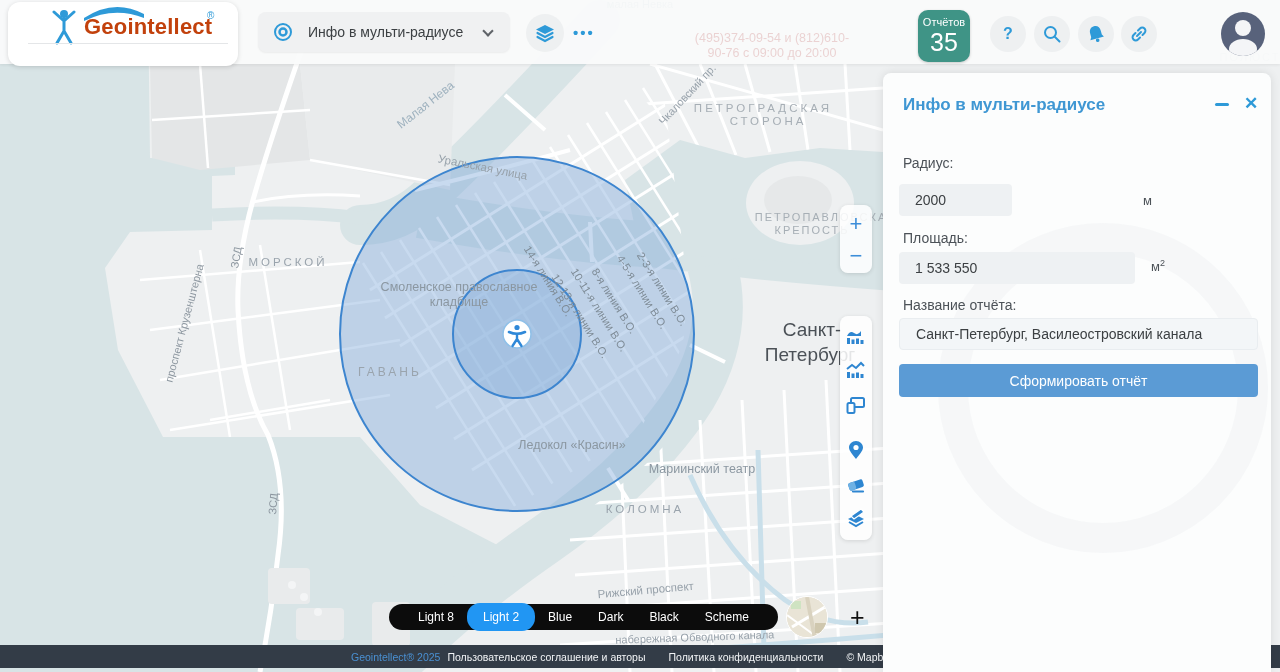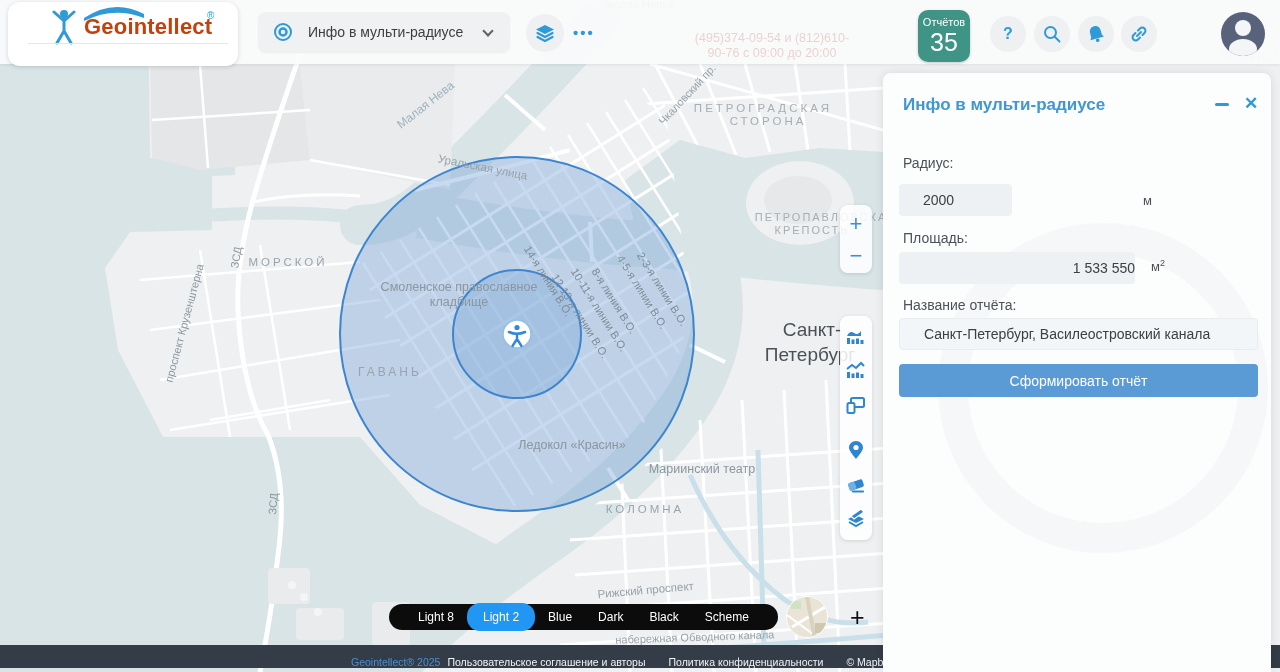--- a/index.html
+++ b/index.html
@@ -36,21 +36,21 @@
   .avatar .head { position:absolute; left:14px; top:8px; width:16px; height:16px; border-radius:50%; background:#f4f5f7; }
   .avatar .body { position:absolute; left:8px; top:27px; width:28px; height:20px; border-radius:50%; background:#f4f5f7; }
 
   
   .panel { position:absolute; left:883px; top:73px; width:388px; height:599px; background:#fcfdfd; border-radius:8px 8px 0 0; box-shadow:0 0 10px rgba(0,0,0,0.10); z-index:50; overflow:hidden; }
   .panel-ring { position:absolute; left:55px; top:150px; width:330px; height:330px; border-radius:50%; border:30px solid rgba(240,243,244,0.55); }
   .panel-title { position:absolute; left:20px; top:22px; font-size:17px; font-weight:bold; color:#3f97d3; }
   .panel-min { position:absolute; left:332px; top:30px; width:14px; height:3px; border-radius:2px; background:#2e9ad8; }
   .panel-close { position:absolute; left:361px; top:20px; font-size:17px; color:#2e9ad8; font-weight:bold; }
   .field-label { position:absolute; left:20px; font-size:14px; color:#4c5258; }
-  .tbox { position:absolute; background:#eef1f3; border-radius:4px; font-size:14px; color:#3c4043; display:flex; align-items:center; padding-left:24px; }
+  .tbox { position:absolute; background:#eef1f3; border-radius:4px; font-size:14px; color:#3c4043; display:flex; align-items:center; padding-left:16px; }
   .caret { display:inline-block; width:1px; height:15px; background:#222; margin-left:1px; }
   .spinner { position:absolute; right:8px; top:7px; display:flex; flex-direction:column; gap:4px; }
   .spin-up { width:0; height:0; border-left:4px solid transparent; border-right:4px solid transparent; border-bottom:6px solid #5f6670; }
   .spin-down { width:0; height:0; border-left:4px solid transparent; border-right:4px solid transparent; border-top:6px solid #5f6670; }
   .unit { position:absolute; font-size:13px; color:#4c5258; }
   .unit sup { font-size:9px; }
   .submit-btn { position:absolute; left:16px; top:291px; width:359px; height:33px; background:#5b9bd5; border:none; border-radius:4px; color:#fff; font-size:14px; font-family:"Liberation Sans",sans-serif; }
 
   
   .map-card { position:absolute; left:840px; width:32px; background:rgba(255,255,255,0.85); border-radius:8px; box-shadow:0 1px 4px rgba(0,0,0,0.12); z-index:30; }
@@ -60,21 +60,21 @@
   .ticon { position:absolute; left:6px; }
 
   
   .switcher { position:absolute; left:389px; top:604px; height:26px; background:#0c0c0c; border-radius:13px; display:flex; align-items:center; padding:0 16px; z-index:30; }
   .sw-item { color:#fff; font-size:12px; margin:0 13px; white-space:nowrap; }
   .sw-item.selected { background:#2196f3; border-radius:13px; padding:7px 16px; margin:0 0; }
   .sw-thumb { position:absolute; left:786px; top:596px; width:42px; height:42px; border-radius:50%; background:#e9e5da; border:1px solid #fff; overflow:hidden; z-index:31; }
   .map-add { position:absolute; left:850px; top:603px; font-size:25px; color:#111; font-weight:300; z-index:31; }
 
   
-  .footer { position:absolute; left:0; top:645px; width:1280px; height:23px; background:#333c47; display:flex; align-items:flex-end; z-index:20; font-size:10.5px; }
+  .footer { position:absolute; left:0; top:645px; width:1280px; height:23px; background:#333c47; display:flex; align-items:center; z-index:20; font-size:10.5px; }
   .footer .brand-f { color:#4a90d2; margin-left:351px; }
   .footer .flink { color:#f2f4f6; margin-left:7px; }
   .footer .flink2 { color:#f2f4f6; margin-left:23px; }
   .footer .fattr { color:#f2f4f6; margin-left:23px; }
 </style>
 </head>
 <body>
 
 <div class="screen">
 
@@ -387,21 +387,21 @@
     <div class="panel-min"></div>
     <div class="panel-close">✕</div>
 
     <div class="field-label" style="top:82px;">Радиус:</div>
     <div class="tbox" style="left:16px; top:111px; width:113px; height:32px;">
       <span>2000</span>
     </div>
     <div class="unit" style="left:260px; top:120px;">м</div>
 
     <div class="field-label" style="top:157px;">Площадь:</div>
-    <div class="tbox" style="left:16px; top:179px; width:236px; height:32px;justify-content:flex-end;">
+    <div class="tbox" style="left:16px; top:179px; width:236px; height:32px;">
       <span>1 533 550</span>
     </div>
     <div class="unit" style="left:268px; top:185px;"><span>м</span><sup>2</sup></div>
 
     <div class="field-label" style="top:224px;">Название отчёта:</div>
     <div class="tbox" style="left:16px; top:245px; width:359px; height:32px; background:#f3f6f8; border:1px solid #e9edf0;">
       <span>Санкт-Петербург, Василеостровский канала</span>
     </div>
 
     <button class="submit-btn">Сформировать отчёт</button>

